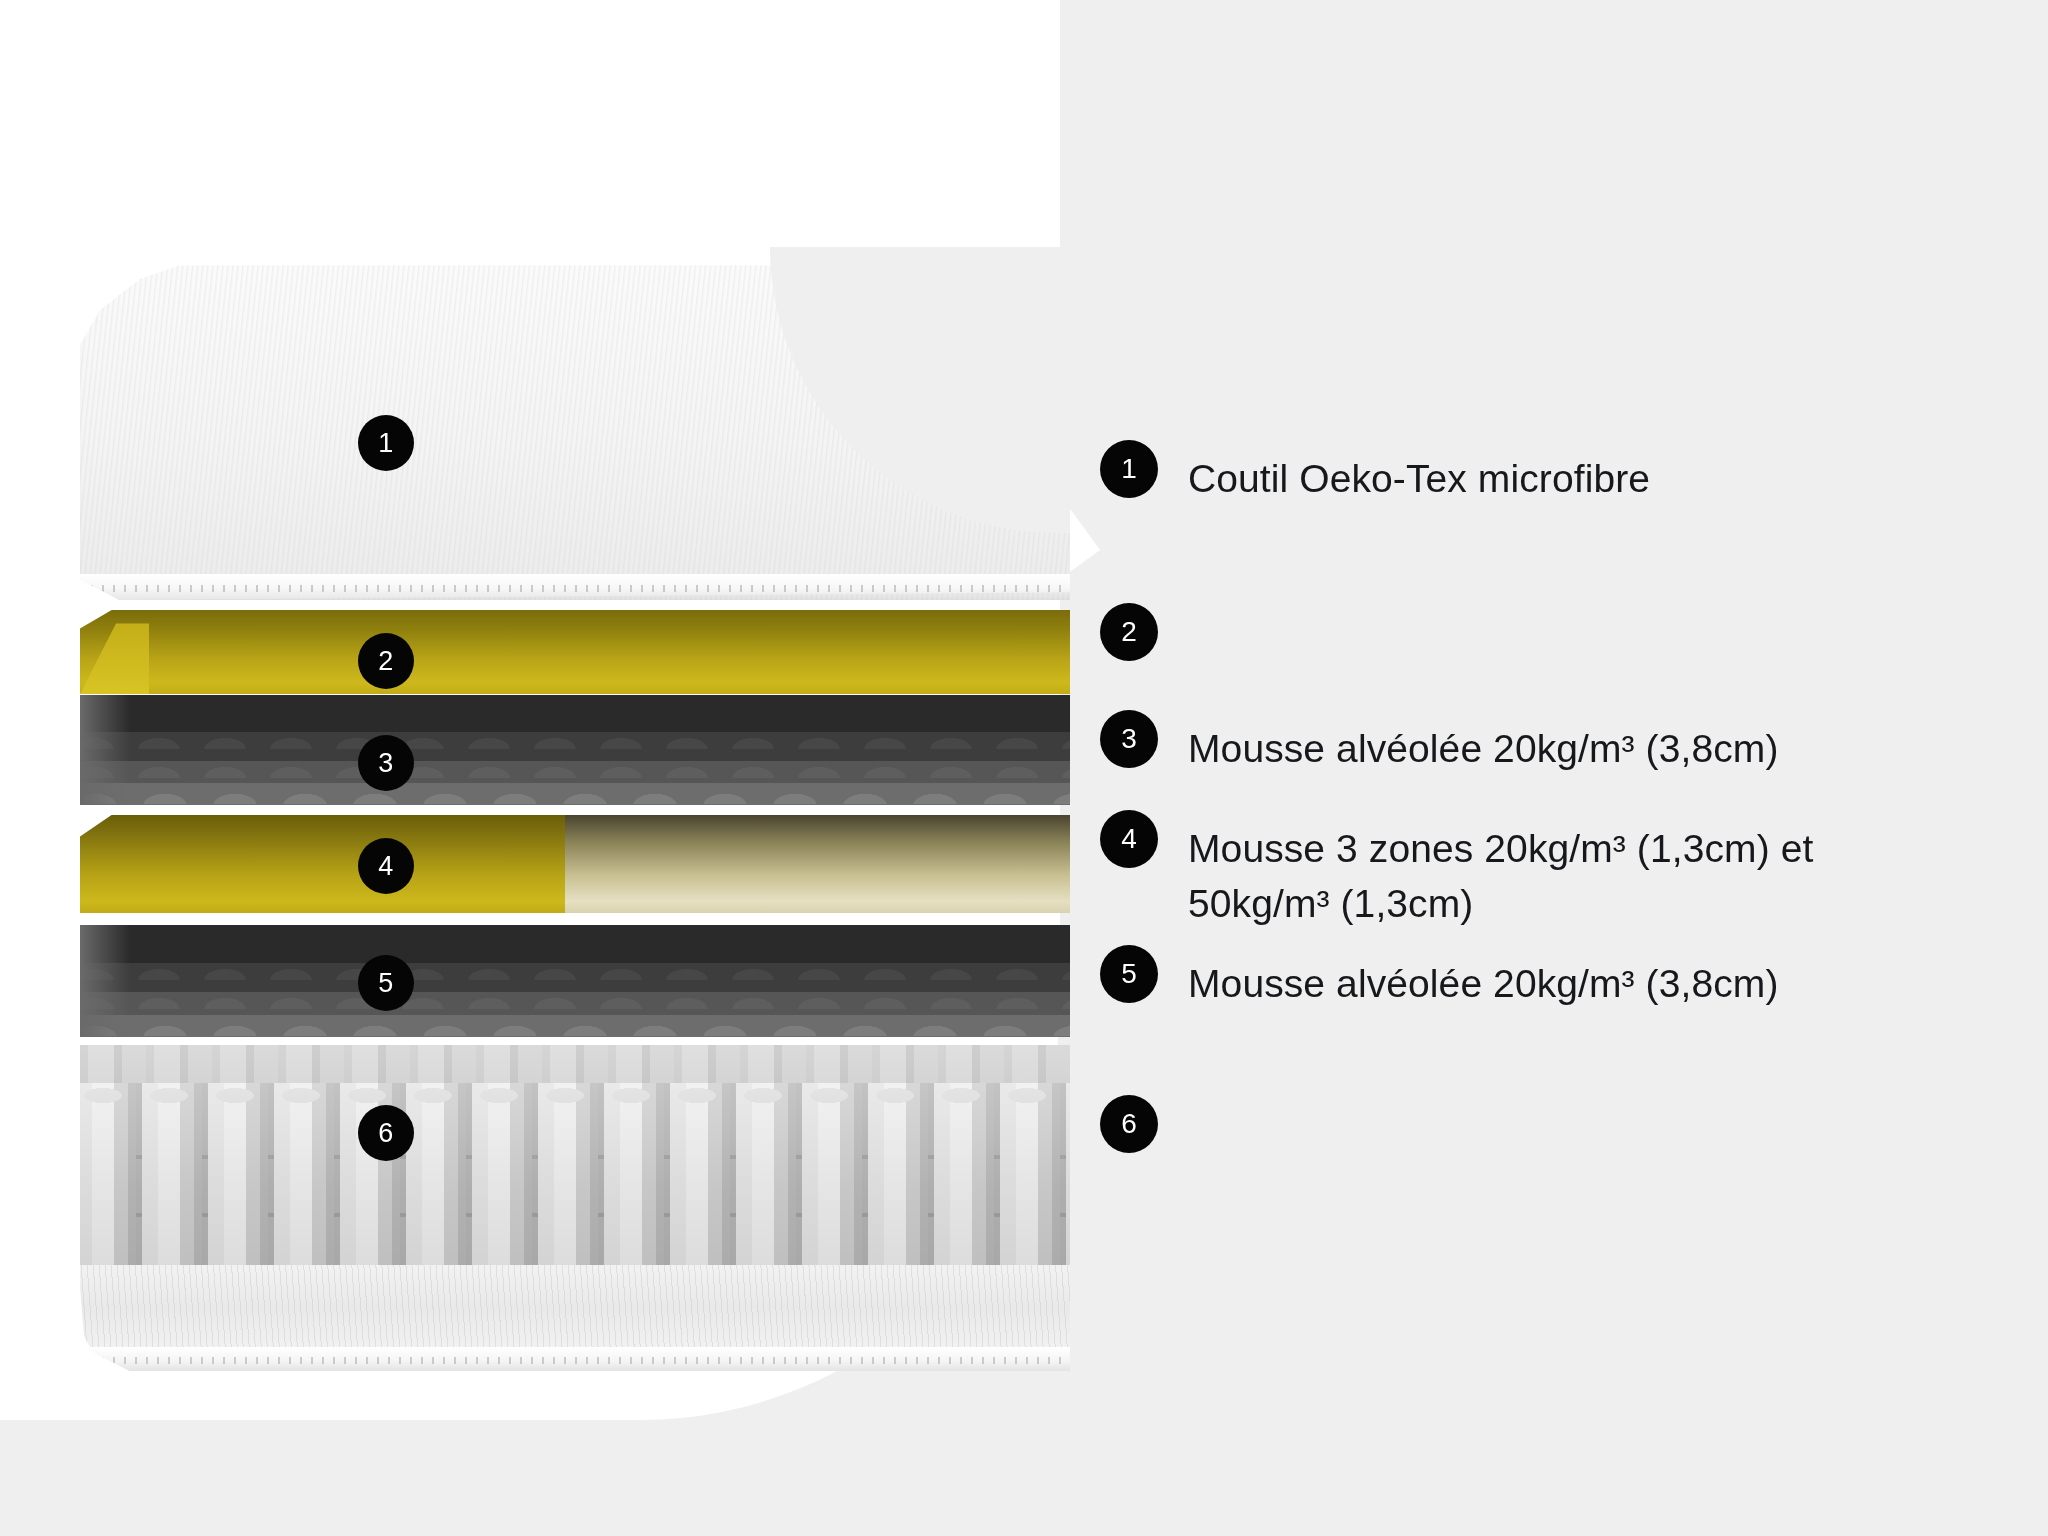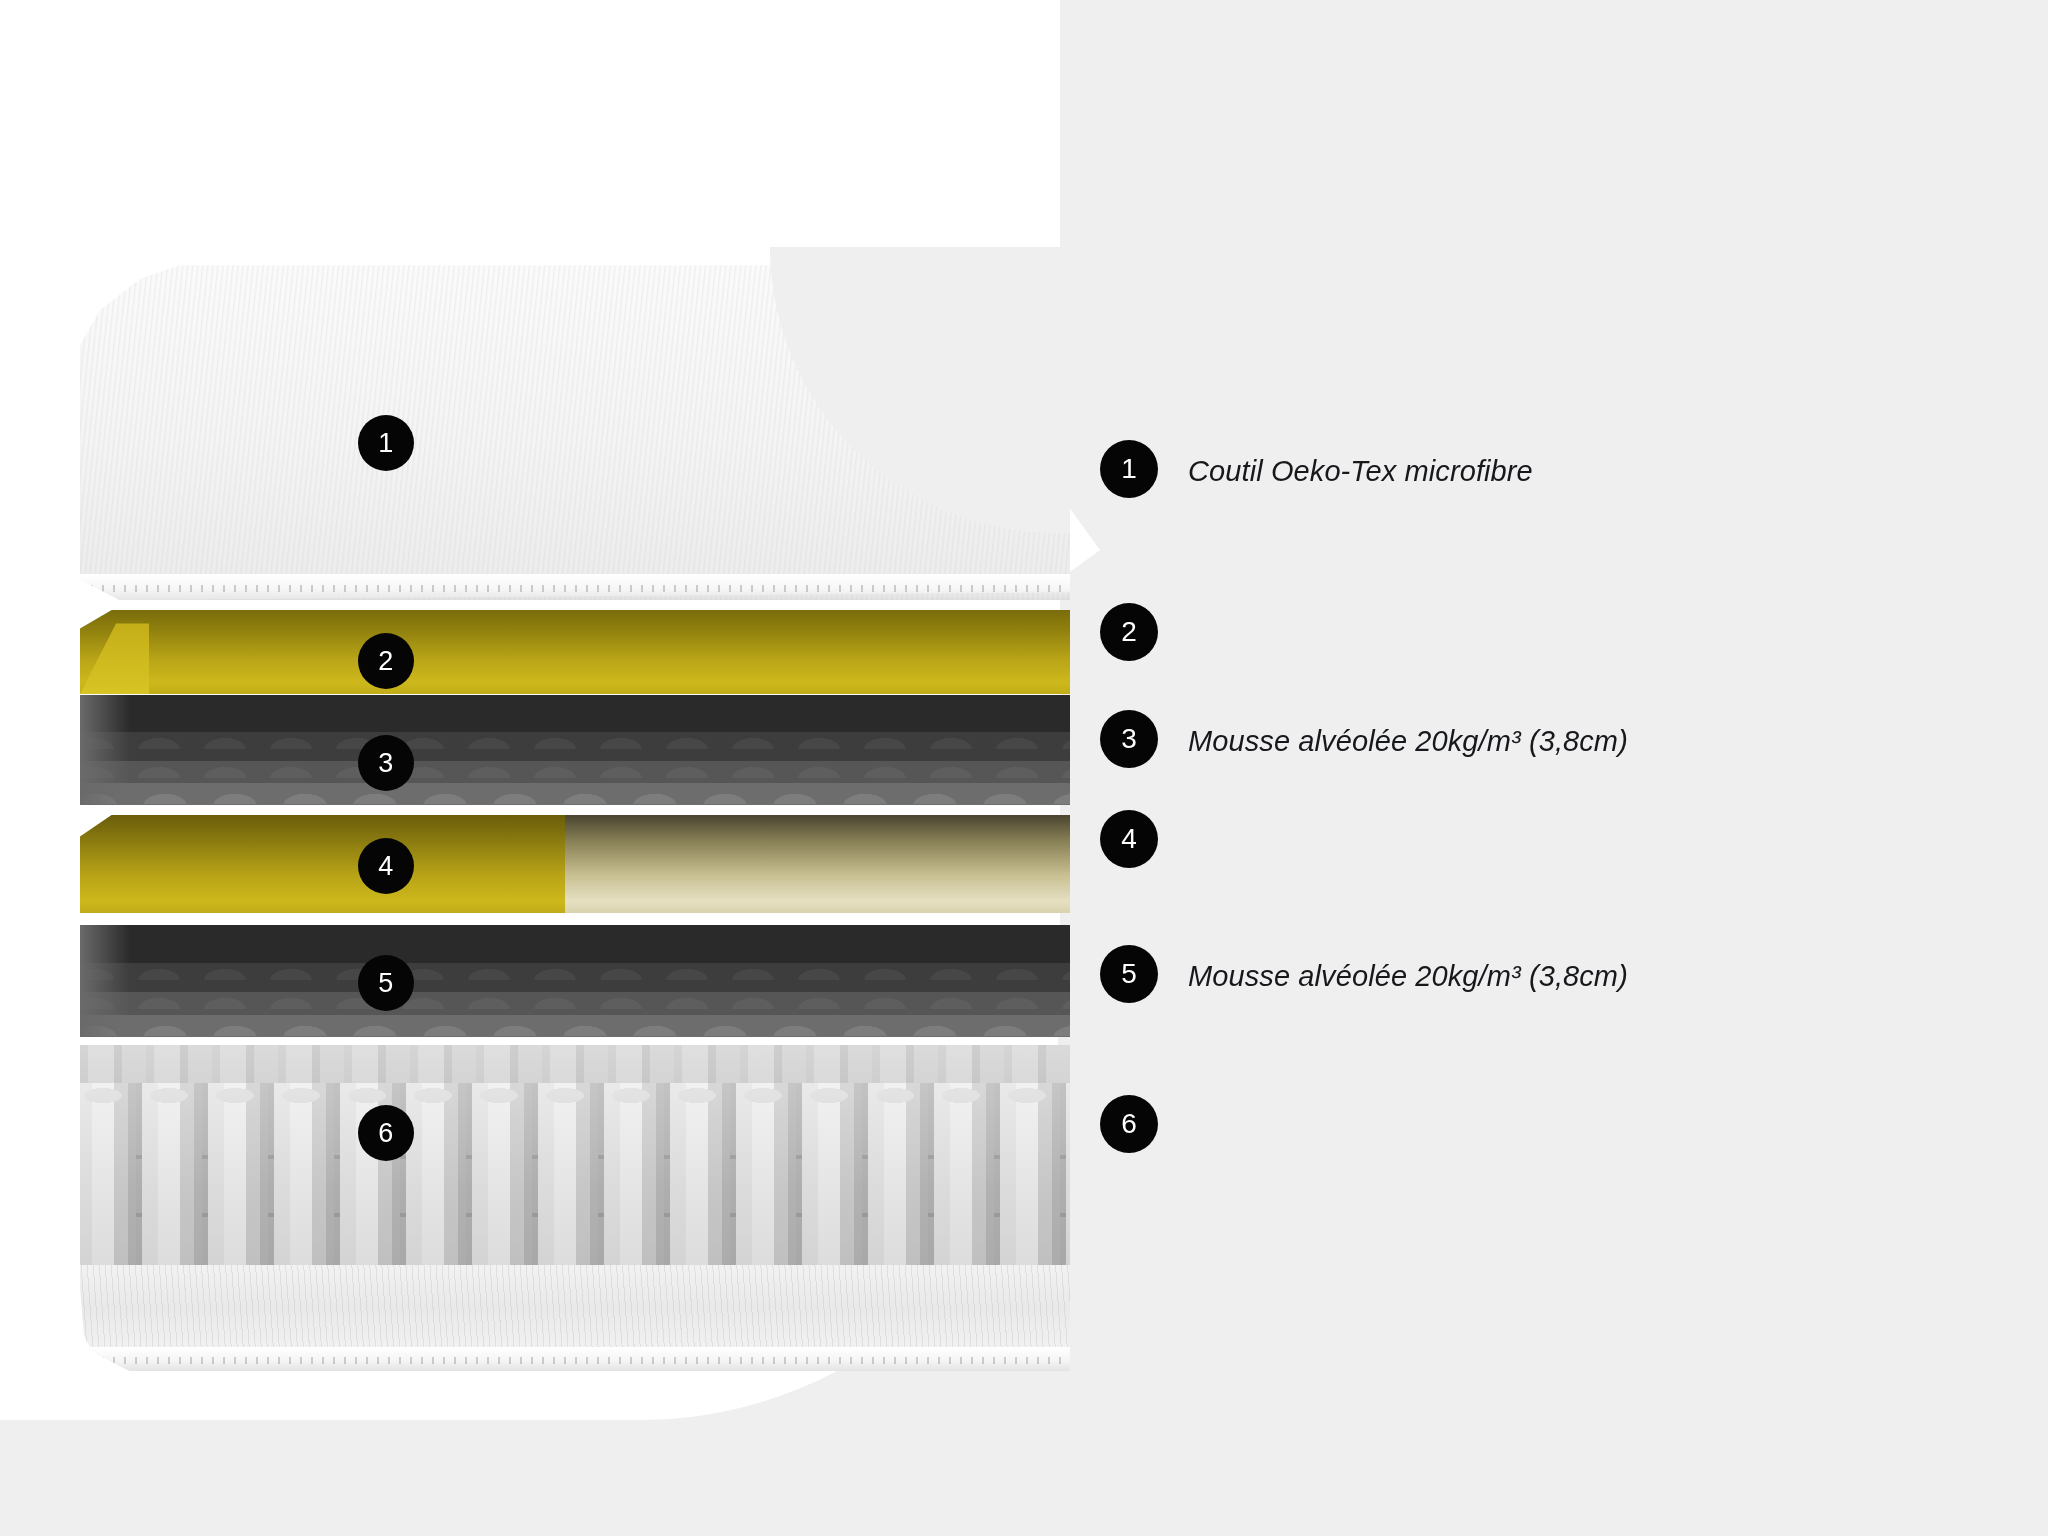--- a/index.html
+++ b/index.html
@@ -244,27 +244,26 @@
     width:58px; height:58px;
     border-radius:50%;
     background:#050505;
     color:#ffffff;
     display:flex; align-items:center; justify-content:center;
     font-size:28px;
     line-height:1;
   }
   .legend-text{
     margin-left:30px;
-    font-size:29px;
+    font-size:39px;
     line-height:1.42;
     color:#16181c;
     letter-spacing:.1px;
     padding-top:11px;
     max-width:640px;
-    font-style:italic;
   }
 </style>
 </head>
 <body>
 
 <div id="stage">
 
   <div class="bg-white-panel"></div>
   <div class="bg-white-diag"></div>
   <div class="bg-bottom-strip"></div>
@@ -344,20 +343,21 @@
       </div>
       <div class="legend-row" style="top: 163px;">
         <div class="legend-badge">2</div>
       </div>
       <div class="legend-row" style="top: 270px;">
         <div class="legend-badge">3</div>
         <div class="legend-text">Mousse alvéolée 20kg/m³ (3,8cm)</div>
       </div>
       <div class="legend-row" style="top: 370px;">
         <div class="legend-badge">4</div>
+        <div class="legend-text">Mousse 3 zones 20kg/m³ (1,3cm) et 50kg/m³ (1,3cm)</div>
       </div>
       <div class="legend-row" style="top: 505px;">
         <div class="legend-badge">5</div>
         <div class="legend-text">Mousse alvéolée 20kg/m³ (3,8cm)</div>
       </div>
       <div class="legend-row" style="top: 655px;">
         <div class="legend-badge">6</div>
       </div>
     </div>
 

